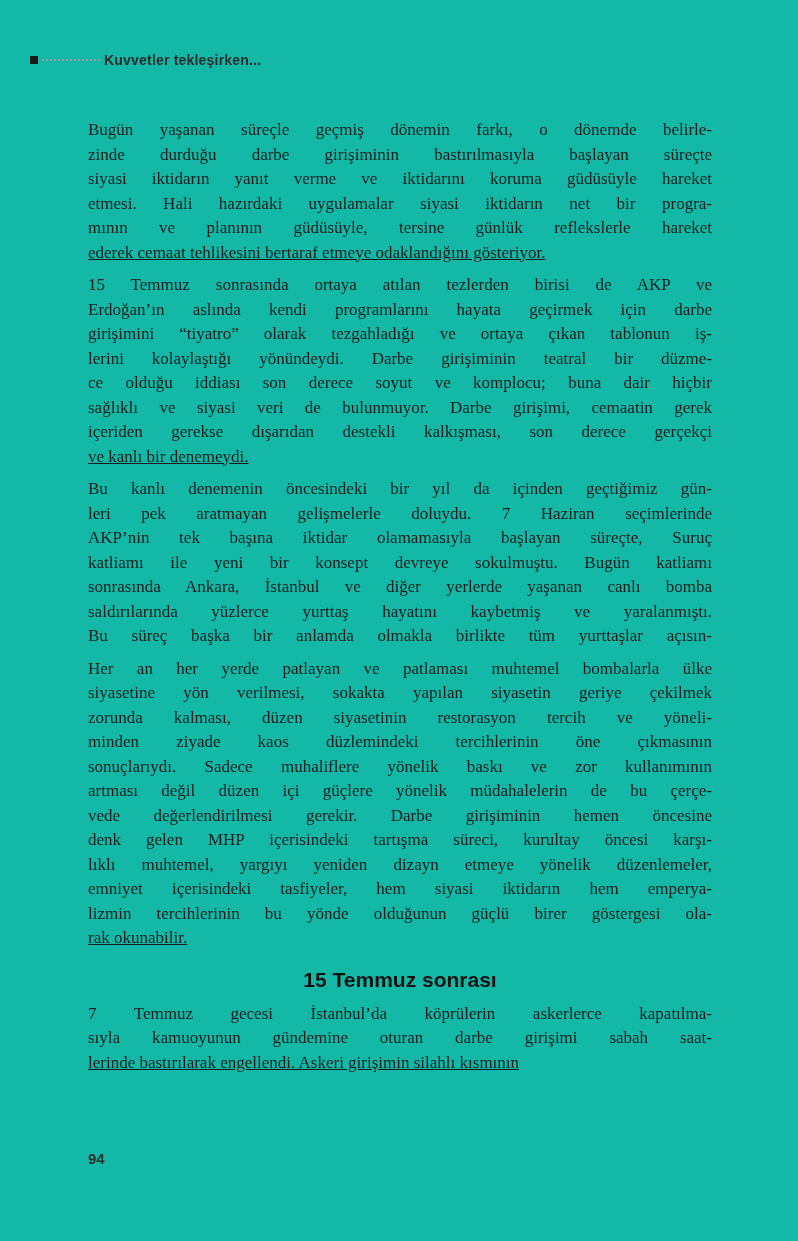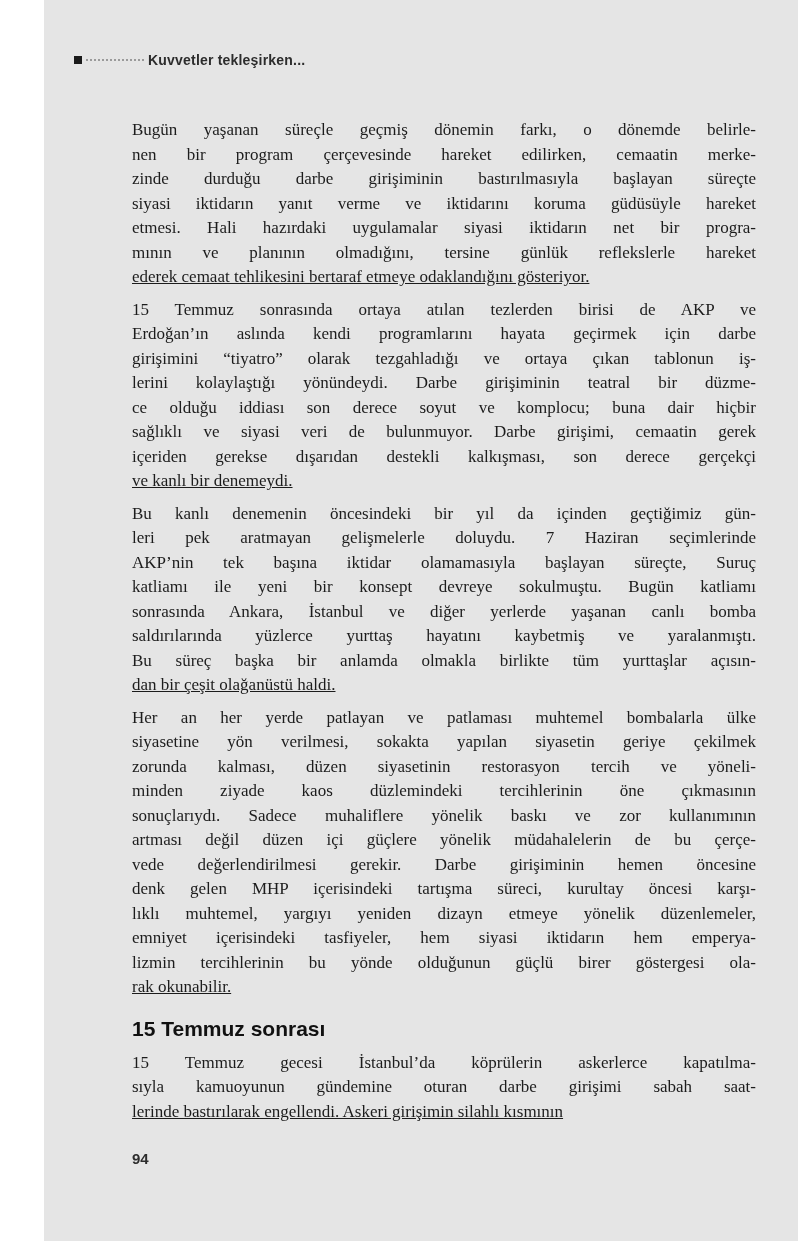--- a/index.html
+++ b/index.html
@@ -9,24 +9,23 @@
   body {
     width: 798px;
     height: 1241px;
     background: #ffffff;
     position: relative;
     overflow: hidden;
   }
   .page {
     position: absolute;
     inset: 0;
-    background: #e5e5e5;
+    background: #14b8a6;
     color: #1b1b1b;
     font-family: "Liberation Serif", serif;
-    margin-left: 44px;
   }
   
   .running-header {
     position: absolute;
     left: 30px;
     top: 52px;
     display: flex;
     align-items: center;
   }
   .header-square {
@@ -72,20 +71,21 @@
     text-align-last: left;
     text-decoration: underline;
   }
   .section-heading {
     font-family: "Liberation Sans", sans-serif;
     font-weight: 700;
     font-size: 21px;
     line-height: 26px;
     color: #111111;
     margin: 16px 0 9px 0;
+    text-align: center;
   }
   
   .page-number {
     position: absolute;
     left: 88px;
     top: 1150px;
     font-family: "Liberation Sans", sans-serif;
     font-weight: 700;
     font-size: 15px;
     color: #2d2d2d;
@@ -99,64 +99,62 @@
   <header class="running-header">
     <span class="header-square"></span>
     <span class="header-dots"></span>
     <span class="header-title">Kuvvetler tekleşirken...</span>
   </header>
 
   <main class="text-column">
     <div id="blocks">
         <div class="paragraph">
           <div class="line">Bugün yaşanan süreçle geçmiş dönemin farkı, o dönemde belirle-</div>
-          <div class="line">nen bir program çerçevesinde hareket edilirken, cemaatin merke-</div>
           <div class="line">zinde durduğu darbe girişiminin bastırılmasıyla başlayan süreçte</div>
           <div class="line">siyasi iktidarın yanıt verme ve iktidarını koruma güdüsüyle hareket</div>
           <div class="line">etmesi. Hali hazırdaki uygulamalar siyasi iktidarın net bir progra-</div>
-          <div class="line">mının ve planının olmadığını, tersine günlük reflekslerle hareket</div>
+          <div class="line">mının ve planının güdüsüyle, tersine günlük reflekslerle hareket</div>
           <div class="line last">ederek cemaat tehlikesini bertaraf etmeye odaklandığını gösteriyor.</div>
         </div>
         <div class="paragraph">
           <div class="line">15 Temmuz sonrasında ortaya atılan tezlerden birisi de AKP ve</div>
           <div class="line">Erdoğan’ın aslında kendi programlarını hayata geçirmek için darbe</div>
           <div class="line">girişimini “tiyatro” olarak tezgahladığı ve ortaya çıkan tablonun iş-</div>
           <div class="line">lerini kolaylaştığı yönündeydi. Darbe girişiminin teatral bir düzme-</div>
           <div class="line">ce olduğu iddiası son derece soyut ve komplocu; buna dair hiçbir</div>
           <div class="line">sağlıklı ve siyasi veri de bulunmuyor. Darbe girişimi, cemaatin gerek</div>
           <div class="line">içeriden gerekse dışarıdan destekli kalkışması, son derece gerçekçi</div>
           <div class="line last">ve kanlı bir denemeydi.</div>
         </div>
         <div class="paragraph">
           <div class="line">Bu kanlı denemenin öncesindeki bir yıl da içinden geçtiğimiz gün-</div>
           <div class="line">leri pek aratmayan gelişmelerle doluydu. 7 Haziran seçimlerinde</div>
           <div class="line">AKP’nin tek başına iktidar olamamasıyla başlayan süreçte, Suruç</div>
           <div class="line">katliamı ile yeni bir konsept devreye sokulmuştu. Bugün katliamı</div>
           <div class="line">sonrasında Ankara, İstanbul ve diğer yerlerde yaşanan canlı bomba</div>
           <div class="line">saldırılarında yüzlerce yurttaş hayatını kaybetmiş ve yaralanmıştı.</div>
           <div class="line">Bu süreç başka bir anlamda olmakla birlikte tüm yurttaşlar açısın-</div>
-          <div class="line last">dan bir çeşit olağanüstü haldi.</div>
         </div>
         <div class="paragraph">
           <div class="line">Her an her yerde patlayan ve patlaması muhtemel bombalarla ülke</div>
           <div class="line">siyasetine yön verilmesi, sokakta yapılan siyasetin geriye çekilmek</div>
           <div class="line">zorunda kalması, düzen siyasetinin restorasyon tercih ve yöneli-</div>
           <div class="line">minden ziyade kaos düzlemindeki tercihlerinin öne çıkmasının</div>
           <div class="line">sonuçlarıydı. Sadece muhaliflere yönelik baskı ve zor kullanımının</div>
           <div class="line">artması değil düzen içi güçlere yönelik müdahalelerin de bu çerçe-</div>
           <div class="line">vede değerlendirilmesi gerekir. Darbe girişiminin hemen öncesine</div>
           <div class="line">denk gelen MHP içerisindeki tartışma süreci, kurultay öncesi karşı-</div>
           <div class="line">lıklı muhtemel, yargıyı yeniden dizayn etmeye yönelik düzenlemeler,</div>
           <div class="line">emniyet içerisindeki tasfiyeler, hem siyasi iktidarın hem emperya-</div>
           <div class="line">lizmin tercihlerinin bu yönde olduğunun güçlü birer göstergesi ola-</div>
           <div class="line last">rak okunabilir.</div>
         </div>
         <h2 class="section-heading">15 Temmuz sonrası</h2>
         <div class="paragraph">
-          <div class="line">15 Temmuz gecesi İstanbul’da köprülerin askerlerce kapatılma-</div>
+          <div class="line">7 Temmuz gecesi İstanbul’da köprülerin askerlerce kapatılma-</div>
           <div class="line">sıyla kamuoyunun gündemine oturan darbe girişimi sabah saat-</div>
           <div class="line last">lerinde bastırılarak engellendi. Askeri girişimin silahlı kısmının</div>
         </div>
       </div>
   </main>
 
   <footer>
     <span class="page-number">94</span>
   </footer>
 

